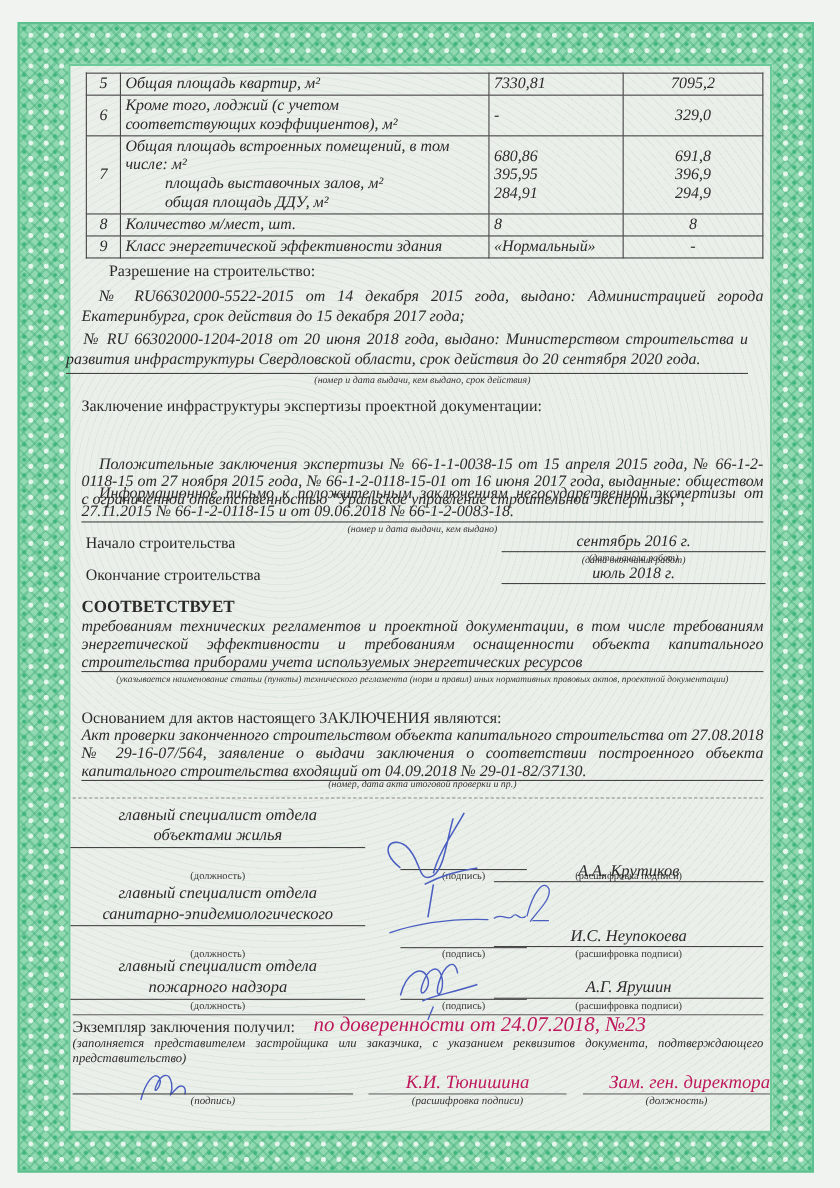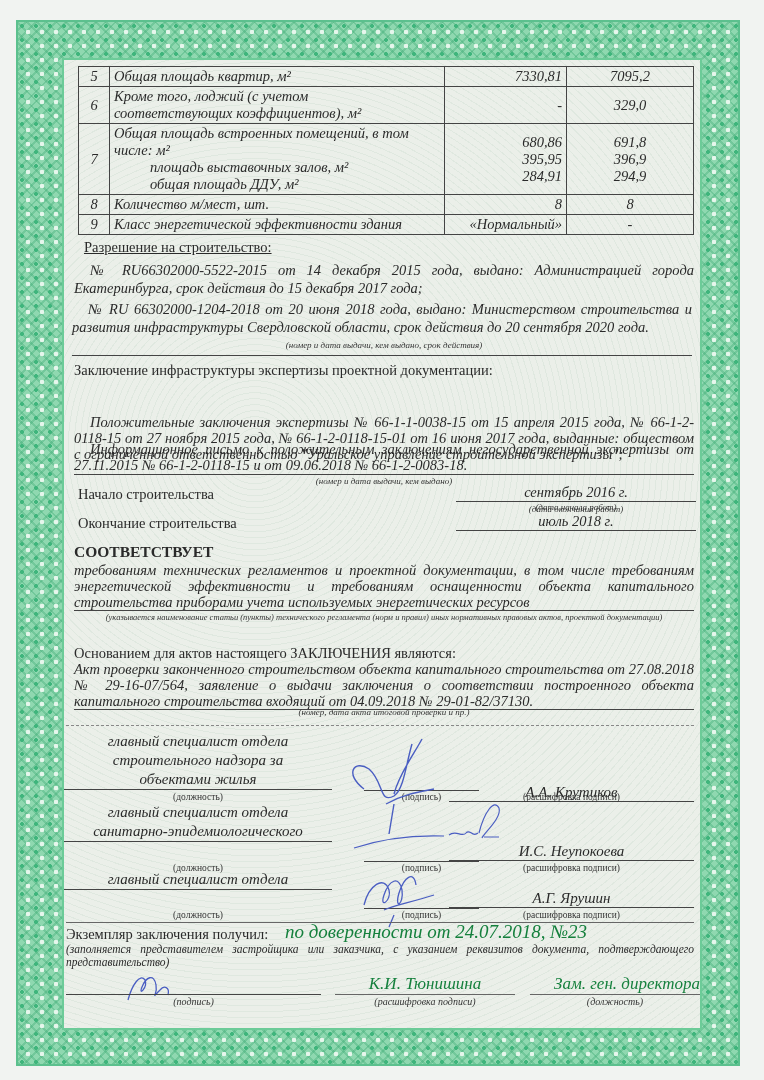--- a/index.html
+++ b/index.html
@@ -17,31 +17,31 @@
   .panel { position:absolute; left:62px; top:58px; width:640px; height:972px;
     background:#ebefe9;
     background-image: repeating-radial-gradient(circle at 30% 40%, rgba(170,200,180,.18) 0 1px, transparent 1px 6px);
     border:2px solid #6ccb98; box-sizing:border-box; }
   .abs { position:absolute; }
   table.data { position:absolute; left:78px; top:66px; width:616px; border-collapse:collapse;
     font-style:italic; font-size:14.5px; }
   table.data td { border:1px solid #444; padding:1px 4px; line-height:17px; vertical-align:middle; }
   td.num { width:22px; text-align:center; }
   td.lbl { width:326px; }
-  td.v1 { width:113px; text-align:right;margin-top:28px; }
+  td.v1 { width:113px; text-align:left;margin-top:28px; }
   td.v2 { text-align:center; }
   .ind { padding-left:36px; display:block; }
   .it { font-style:italic; }
   .just { text-align:justify; text-align-last:left; }
   .cap { font-size:9px; font-style:italic; text-align:center; color:#333; }
   .line { border-bottom:1px solid #444; }
   .hdr { font-size:14.5px; }
   .sig-cap { font-size:9.5px; text-align:center; color:#333; font-family:"Liberation Serif", serif; }
   .pos { font-style:italic; font-size:15px; text-align:center; line-height:19px; }
-  .hand { font-family:"Liberation Serif", serif; font-style:italic; color:#15803d; }
+  .hand { font-family:"Liberation Serif", serif; font-style:italic; color:#be185d; }
 </style>
 </head>
 <body>
 
 <div class="frame"></div>
 <div class="panel"></div>
 
 <table class="data">
   <tbody>
       <tr>
@@ -86,23 +86,23 @@
   </tr>
   <tr>
     <td class="num">9</td>
     <td class="lbl">Класс энергетической эффективности здания</td>
     <td class="v1">«Нормальный»</td>
     <td class="v2">-</td>
   </tr>
 </tbody>
   </table>
 
-<div class="abs hdr" style="left:84px; top:239px; text-decoration:underline;">Разрешение на строительство:</div>
+<div class="abs hdr" style="left:99px; top:239px; ">Разрешение на строительство:</div>
 <div class="abs it just" style="left:74px; top:261px; width:620px; font-size:14.5px; line-height:18px; text-indent:16px;">№ RU66302000-5522-2015 от 14 декабря 2015 года, выдано: Администрацией города Екатеринбурга, срок действия до 15 декабря 2017 года;</div>
-<div class="abs it just line" style="left:72px; top:300px; width:620px; font-size:14.5px; line-height:18px; text-indent:16px; padding-bottom:19px;">№ RU 66302000-1204-2018 от 20 июня 2018 года, выдано: Министерством строительства и развития инфраструктуры Свердловской области, срок действия до 20 сентября 2020 года.</div>
+<div class="abs it just line" style="left:60px; top:300px; width:620px; font-size:14.5px; line-height:18px; text-indent:16px; padding-bottom:3px;">№ RU 66302000-1204-2018 от 20 июня 2018 года, выдано: Министерством строительства и развития инфраструктуры Свердловской области, срок действия до 20 сентября 2020 года.</div>
 <div class="abs cap" style="left:74px; top:340px; width:620px;">(номер и дата выдачи, кем выдано, срок действия)</div>
 
 <div class="abs hdr" style="left:74px; top:362px;">Заключение инфраструктуры экспертизы проектной документации:</div>
 <div class="abs it just" style="left:74px; top:378px; width:620px; font-size:14.5px; line-height:16px; text-indent:16px;margin-top:36px;">Положительные заключения экспертизы № 66-1-1-0038-15 от 15 апреля 2015 года, № 66-1-2-0118-15 от 27 ноября 2015 года, № 66-1-2-0118-15-01 от 16 июня 2017 года, выданные: обществом с ограниченной ответственностью "Уральское управление строительной экспертизы";</div>
 <div class="abs it just line" style="left:74px; top:441px; width:620px; font-size:14.5px; line-height:16px; text-indent:16px; padding-bottom:1px;">Информационное письмо к положительным заключениям негосударственной экспертизы от 27.11.2015 № 66-1-2-0118-15 и от 09.06.2018 № 66-1-2-0083-18.</div>
 <div class="abs cap" style="left:74px; top:476px; width:620px;">(номер и дата выдачи, кем выдано)</div>
 
 <div class="abs hdr" style="left:78px; top:486px;">Начало строительства</div>
 <div class="abs it line" style="left:456px; top:484px; width:240px; text-align:center; font-size:14.5px;">сентябрь 2016 г.</div>
 <div class="abs cap" style="left:456px; top:502px; width:240px;">(дата начала работ)</div>
@@ -115,21 +115,20 @@
 <div class="abs cap" style="left:74px; top:612px; width:620px; font-size:8.5px;">(указывается наименование статьи (пункты) технического регламента (норм и правил) иных нормативных правовых актов, проектной документации)</div>
 
 <div class="abs hdr" style="left:74px; top:645px;">Основанием для актов настоящего ЗАКЛЮЧЕНИЯ являются:</div>
 <div class="abs it just line" style="left:74px; top:661px; width:620px; font-size:14.5px; line-height:16px;">Акт проверки законченного строительством объекта капитального строительства от 27.08.2018 № 29-16-07/564, заявление о выдачи заключения о соответствии построенного объекта капитального строительства входящий от 04.09.2018 № 29-01-82/37130.</div>
 <div class="abs cap" style="left:74px; top:707px; width:620px;">(номер, дата акта итоговой проверки и пр.)</div>
 <div class="abs" style="left:66px; top:725px; width:628px; border-top:1px dashed #888;"></div>
 
 <div class="abs" style="left:64px; top:732px; width:630px;">
   <div class="pos line" style="position:absolute; left:0; top:0; width:268px;">
     <div>главный специалист отдела</div>
-    <div>строительного надзора за</div>
     <div>объектами жилья</div>
   </div>
   <div class="sig-cap" style="position:absolute; left:0; top:60px; width:268px;">(должность)</div>
   <div class="line" style="position:absolute; left:300px; top:58px; width:115px;"></div>
   <div class="sig-cap" style="position:absolute; left:300px; top:60px; width:115px;">(подпись)</div>
   <svg style="position:absolute; left:270px; top:2px;" width="110" height="105">
     <path d="M30,55 C10,40 20,25 35,35 C50,48 45,70 60,62 C70,55 72,30 78,10 M60,60 C65,40 80,20 88,5 M52,70 C70,60 85,58 100,55 M60,70 L55,100" stroke="#4a5ec2" stroke-width="1.4" fill="none"></path>
   </svg>
   <div class="it line" style="position:absolute; left:385px; top:40px; width:245px; text-align:center; font-size:15px;margin-top:12px;">А.А. Крутиков</div>
   <div class="sig-cap" style="position:absolute; left:385px; top:60px; width:245px;">(расшифровка подписи)</div>
@@ -146,20 +145,21 @@
   <svg style="position:absolute; left:280px; top:-10px;" width="160" height="70">
     <path d="M10,55 C40,45 70,42 100,43 M105,42 C112,36 118,45 122,40 C126,35 128,45 134,40 M135,40 C140,20 150,5 155,15 C158,25 140,40 138,45 M140,44 L155,44" stroke="#4a5ec2" stroke-width="1.2" fill="none"></path>
   </svg>
   <div class="it line" style="position:absolute; left:385px; top:40px; width:245px; text-align:center; font-size:15px;">И.С. Неупокоева</div>
   <div class="sig-cap" style="position:absolute; left:385px; top:60px; width:245px;">(расшифровка подписи)</div>
 </div>
 
 <div class="abs" style="left:64px; top:870px; width:630px;">
   <div class="pos line" style="position:absolute; left:0; top:0; width:268px;">
     <div>главный специалист отдела</div>
+    <div>пожарного надзора</div>
   </div>
   <div class="sig-cap" style="position:absolute; left:0; top:40px; width:268px;">(должность)</div>
   <div class="line" style="position:absolute; left:300px; top:38px; width:115px;"></div>
   <div class="sig-cap" style="position:absolute; left:300px; top:40px; width:115px;">(подпись)</div>
   <svg style="position:absolute; left:290px; top:-15px;" width="90" height="75">
     <path d="M10,50 C15,30 30,20 35,35 C38,45 25,55 30,40 C35,25 45,20 48,35 C50,50 40,55 45,38 C50,22 60,15 62,30 M30,55 C40,50 55,48 80,40 M40,60 L35,72" stroke="#4a5ec2" stroke-width="1.3" fill="none"></path>
   </svg>
   <div class="it line" style="position:absolute; left:385px; top:20px; width:245px; text-align:center; font-size:15px;">А.Г. Ярушин</div>
   <div class="sig-cap" style="position:absolute; left:385px; top:40px; width:245px;">(расшифровка подписи)</div>
 </div>

